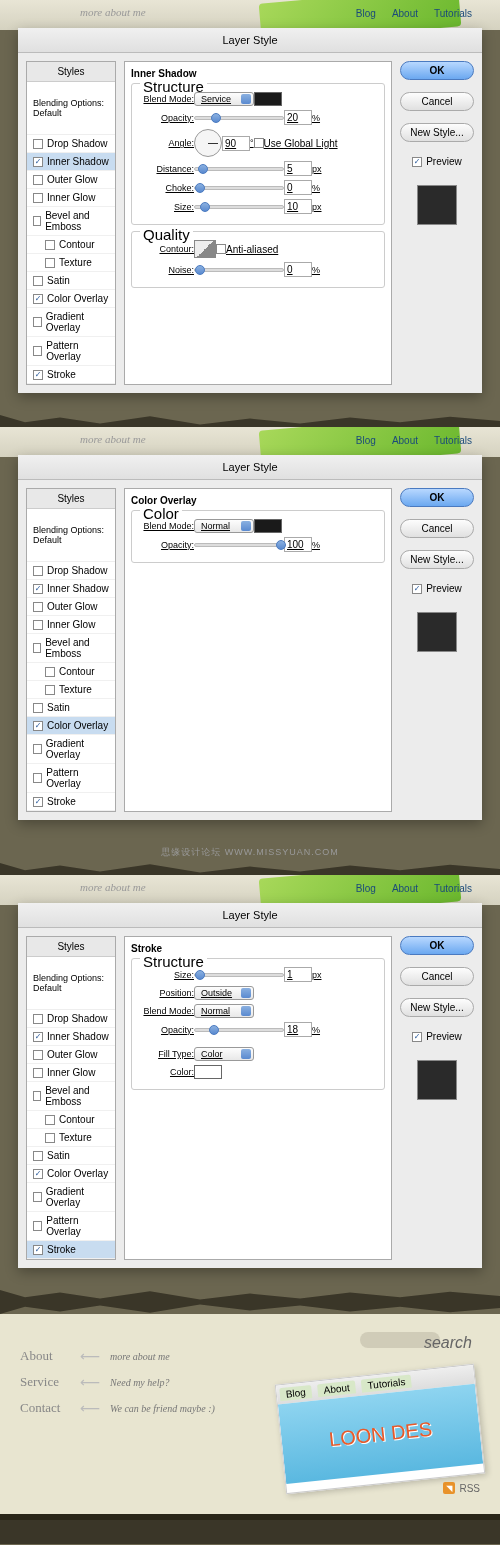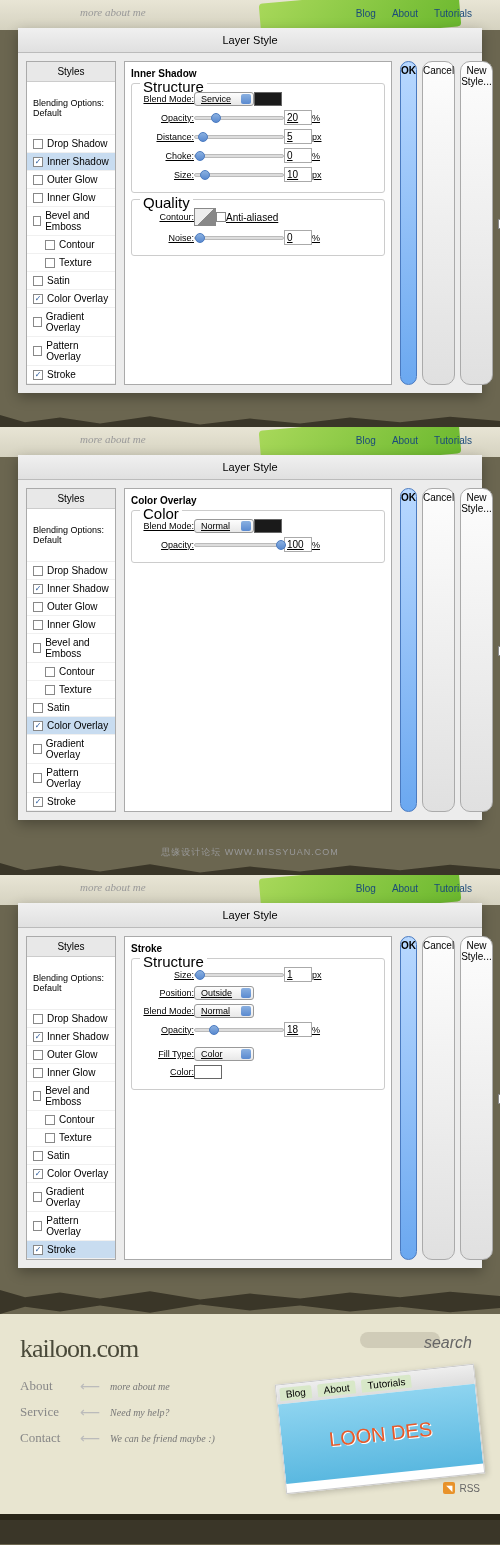--- a/index.html
+++ b/index.html
@@ -35,21 +35,21 @@
 .slider-thumb { position: absolute; top: -4px; width: 10px; height: 10px; background: linear-gradient(#8ab0e0, #5a8ad0); border: 1px solid #4a7ac0; border-radius: 50%; }
 .num-input { width: 28px; border: 1px solid #aaa; padding: 1px 2px; font-size: 10px; background: #fff; }
 .unit { font-size: 9px; }
 .swatch { width: 28px; height: 14px; border: 1px solid #666; }
 .swatch.black { background: #1a1a1a; }
 .swatch.white { background: #fff; }
 .angle-dial { width: 28px; height: 28px; border: 1px solid #999; border-radius: 50%; background: #f5f5f5; position: relative; }
 .angle-dial::after { content: ''; position: absolute; top: 50%; left: 50%; width: 10px; height: 1px; background: #333; transform-origin: left; }
 .contour-sw { width: 22px; height: 18px; border: 1px solid #888; background: linear-gradient(135deg, #eee 50%, #888 50%); }
 
-.button-panel { width: 74px; display: flex; flex-direction: row; gap: 5px; }
+.button-panel { width: 74px; display: flex; flex-direction: column; gap: 12px; align-items: center; }
 .aqua-btn { width: 100%; padding: 3px 0; text-align: center; border-radius: 10px; font-size: 10px; cursor: pointer; }
 .aqua-btn.primary { background: linear-gradient(#b8d8ff, #6ba8f0); border: 1px solid #4a7ac0; font-weight: bold; }
 .aqua-btn.secondary { background: linear-gradient(#fdfdfd, #e0e0e0); border: 1px solid #aaa; }
 .preview-chk { display: flex; align-items: center; gap: 4px; margin-top: 2px; }
 .preview-swatch { width: 40px; height: 40px; border: 1px solid #888; background: #2a2a2a; margin-top: 6px; }
 
 .watermark { text-align: center; color: #999; font-size: 9px; padding: 4px 0; background: #6b6650; letter-spacing: 1px; }
 
 .footer { background: #e8e5d0; padding: 20px 20px 30px 20px; position: relative; min-height: 200px; }
 .site-title { font-family: Georgia, serif; font-size: 26px; color: #4a4a3a; letter-spacing: -1px; }
@@ -150,20 +150,28 @@
           </div>
           <div class="row">
             <span class="row-label">Opacity:</span>
             <span class="slider">
                 <span class="slider-thumb" style="left:18%"></span>
               </span>
             <span class="num-input">20</span>
             <span class="unit">%</span>
           </div>
           <div class="row">
+            <span class="row-label">Angle:</span>
+            <span class="angle-dial"></span>
+            <span class="num-input">90</span>
+            <span class="unit">°</span>
+            <span class="chk"></span>
+            <span>Use Global Light</span>
+          </div>
+          <div class="row">
             <span class="row-label">Distance:</span>
             <span class="slider">
                 <span class="slider-thumb" style="left:3%"></span>
               </span>
             <span class="num-input">5</span>
             <span class="unit">px</span>
           </div>
           <div class="row">
             <span class="row-label">Choke:</span>
             <span class="slider">
@@ -425,21 +433,20 @@
           </div>
         <div class="preview-swatch"></div>
       </div>
     </div>
   </div>
   <div class="torn"></div>
 </div>
 
 <div class="torn top"></div>
 <div class="footer">
-  <div class="site-title">kailoon.com</div>
   <div class="search-box"></div>
   <div class="search-label">search</div>
   <div class="nav-links" id="nav-links">
       <div class="nav-row">
         <span class="nav-main">About</span>
         <span class="nav-arrow">⟵</span>
         <span class="nav-sub">more about me</span>
       </div>
       <div class="nav-row">
         <span class="nav-main">Service</span>

